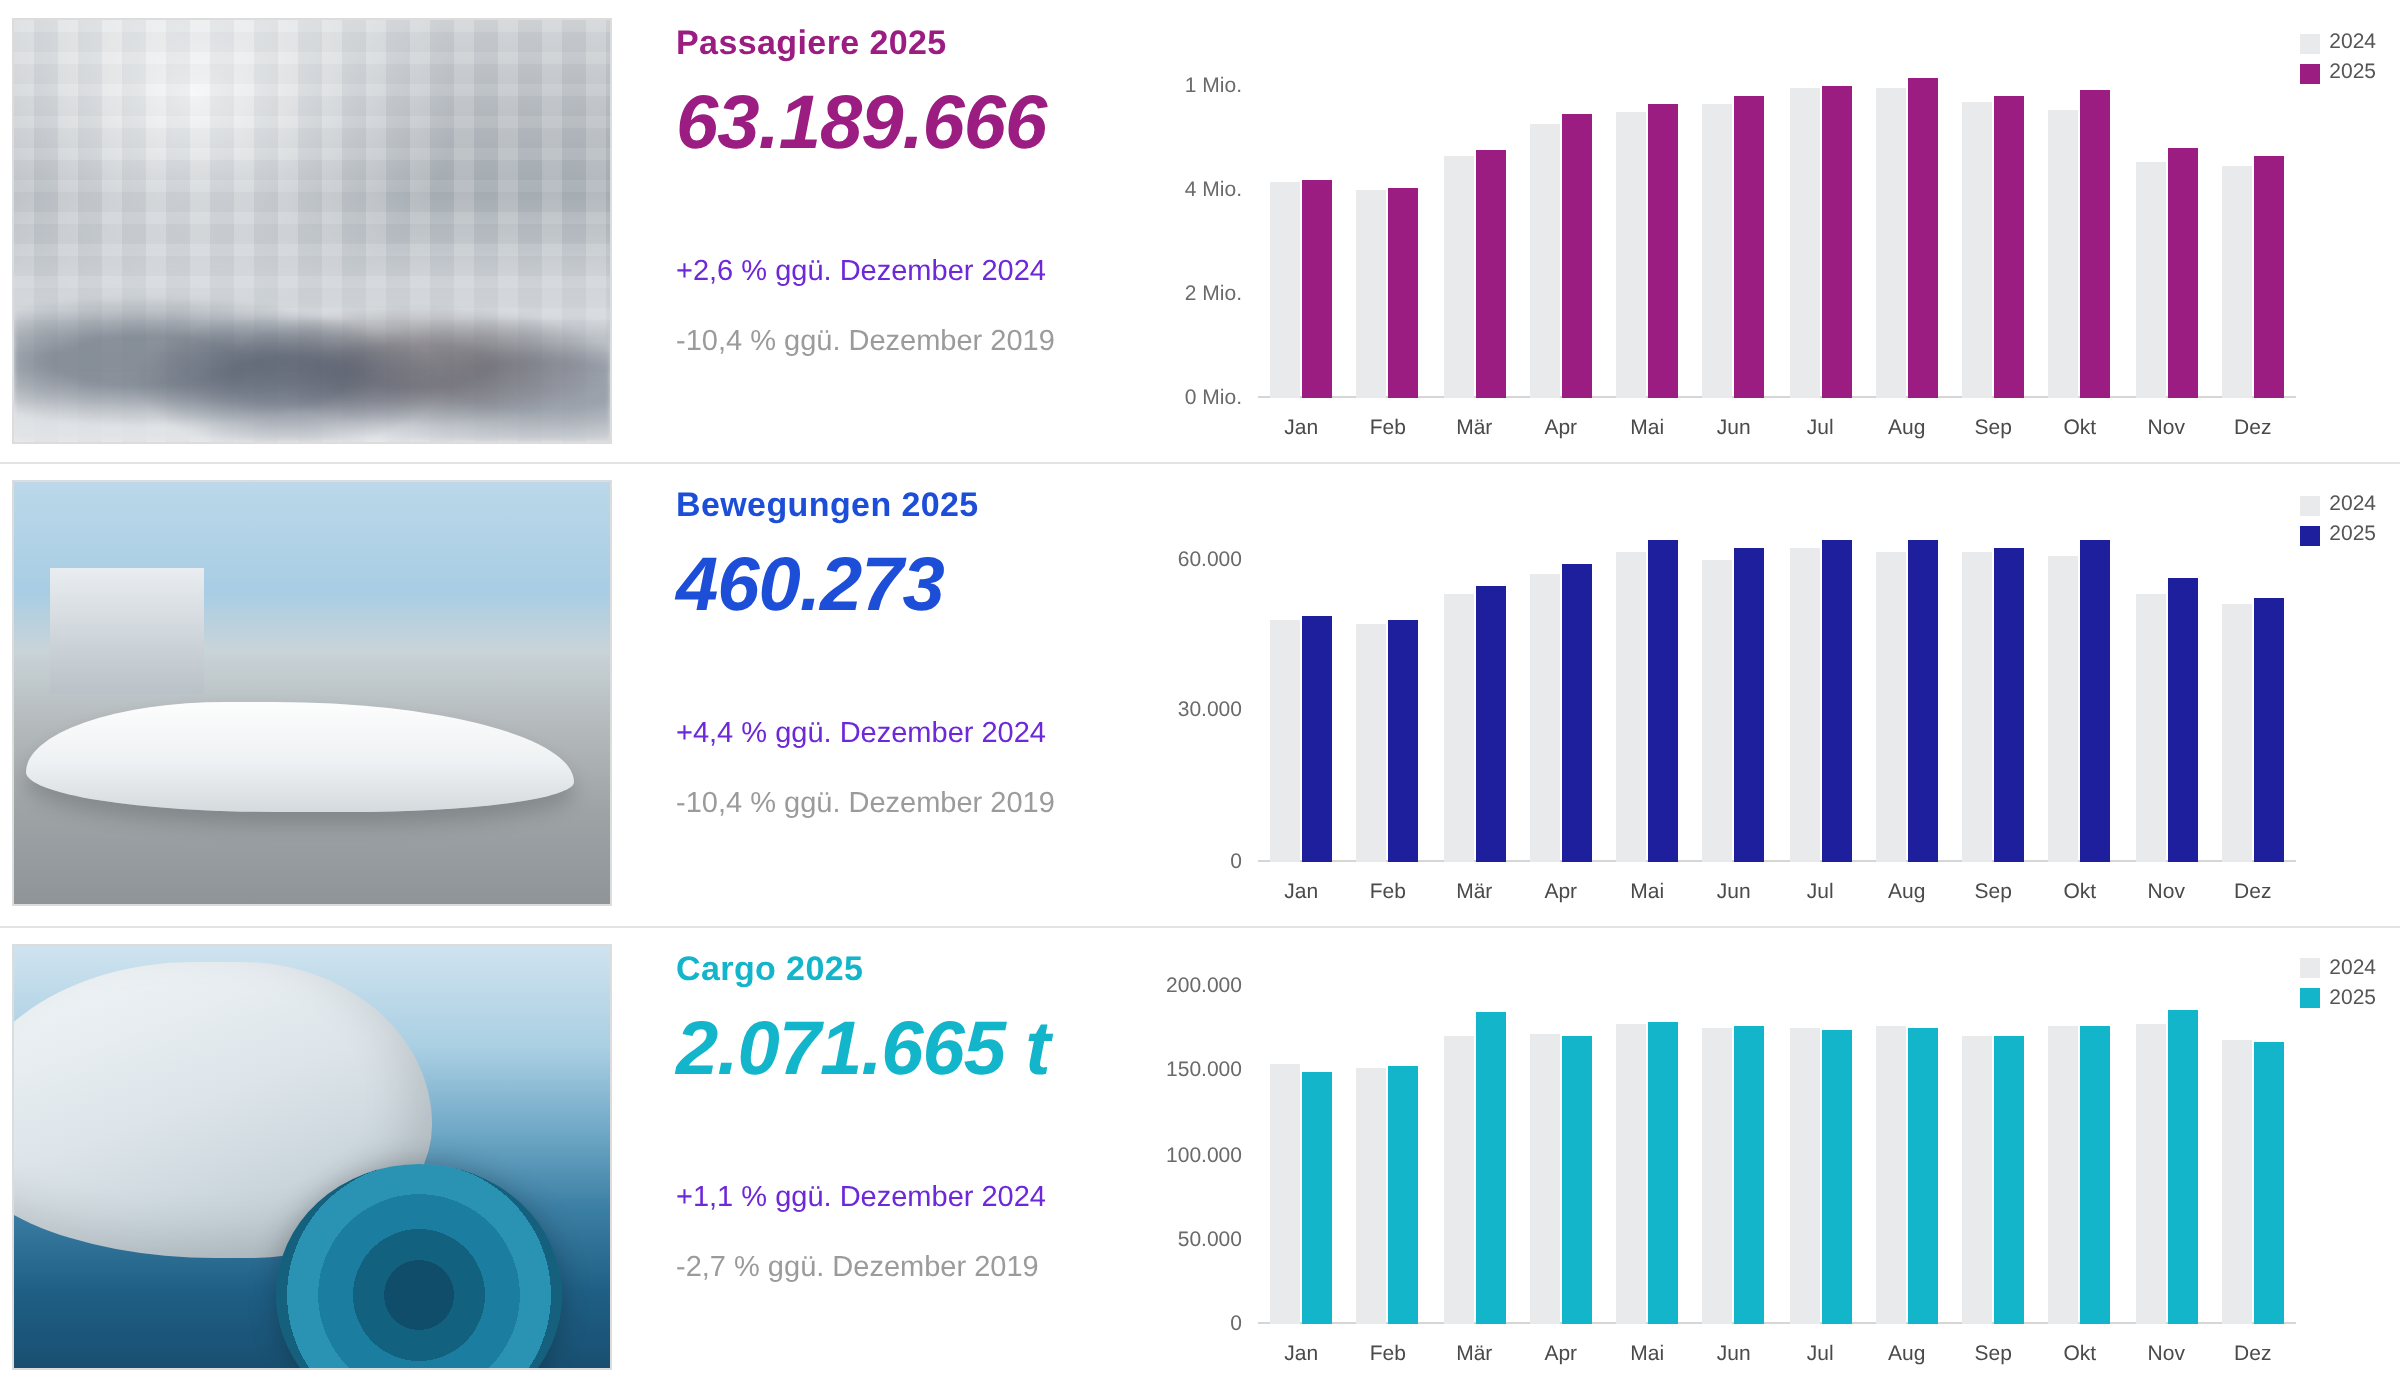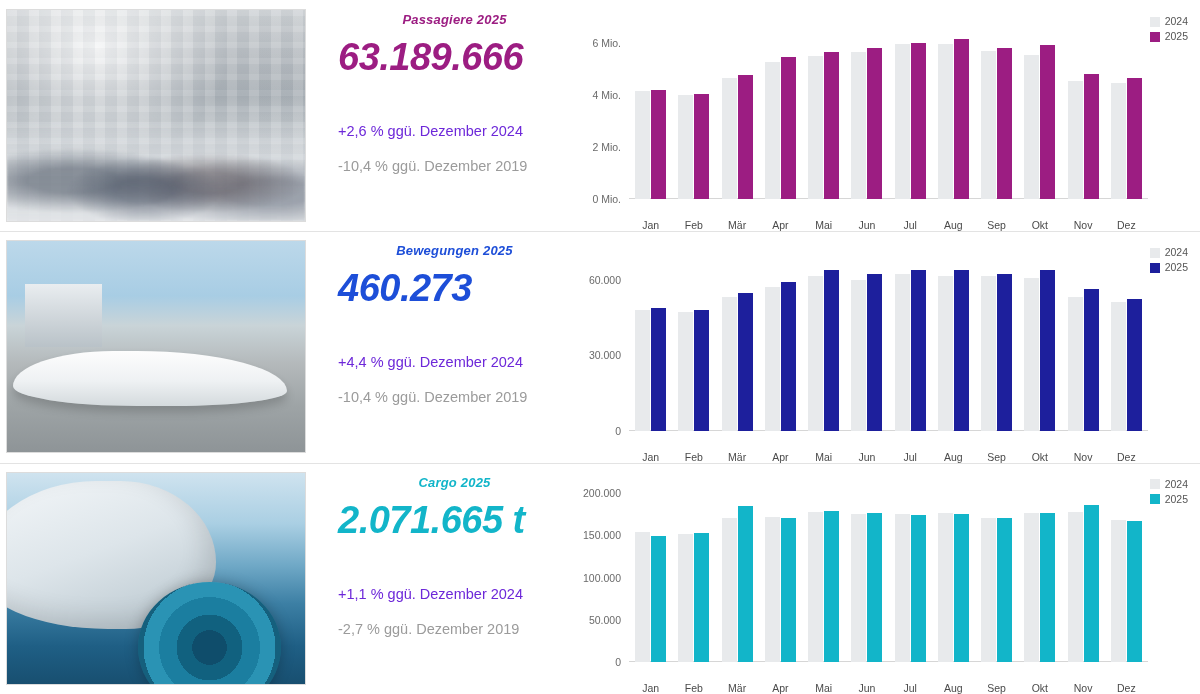--- a/index.html
+++ b/index.html
@@ -113,26 +113,24 @@
       radial-gradient(circle at 50% 50%, #0f4d6b 0 18%, #11617f 18% 34%, #1b7ea0 34% 52%, #2a93b4 52% 68%, #15607d 68% 100%);
     box-shadow: 0 0 14px rgba(0,0,0,0.25);
   }
   
   .kpi {
     flex: 0 0 265px;
     padding: 8px 0 0 32px;
     box-sizing: border-box;
   }
   .kpi-title {
-    font-size: 13px;
-    font-style: italic;
+    font-size: 17px;
     font-weight: bold;
     letter-spacing: .2px;
     margin: 4px 0 0 0;
-    text-align: center;
   }
   .kpi-value {
     font-size: 38px;
     font-style: italic;
     font-weight: bold;
     letter-spacing: -.5px;
     margin: 9px 0 0 0;
     white-space: nowrap;
   }
   .kpi-sub1 {
@@ -215,21 +213,21 @@
     position: relative;
   }
   .bar {
     width: 15px;
   }
   .bar-prev { background: #e8eaec; }
   .xlabels {
     position: absolute;
     left: 58px;
     right: 52px;
-    bottom: 0;
+    bottom: 11px;
     display: flex;
   }
   .xlabel {
     flex: 1 1 0;
     text-align: center;
     font-size: 10.5px;
     color: #4a4a4a;
   }
   .axis-line {
     position: absolute;
@@ -313,21 +311,21 @@
                 <div class="bar" style="background: rgb(156, 29, 130); height: 70.5882%;"></div>
               </div>
               <div class="group">
                 <div class="bar bar-prev" style="background: rgb(232, 234, 236); height: 65.4412%;"></div>
                 <div class="bar" style="background: rgb(156, 29, 130); height: 68.3824%;"></div>
               </div>
             </div>
         <div class="ytick" style="top: 100%;">0 Mio.</div>
             <div class="ytick" style="top: 70.5882%;">2 Mio.</div>
             <div class="ytick" style="top: 41.1765%;">4 Mio.</div>
-            <div class="ytick" style="top: 11.7647%;">6 Mio.</div>
+            <div class="ytick" style="top: 11.7647%;">1 Mio.</div>
           </div>
         <div class="xlabels">
             <div class="xlabel">Jan</div>
             <div class="xlabel">Feb</div>
             <div class="xlabel">Mär</div>
             <div class="xlabel">Apr</div>
             <div class="xlabel">Mai</div>
             <div class="xlabel">Jun</div>
             <div class="xlabel">Jul</div>
             <div class="xlabel">Aug</div>

